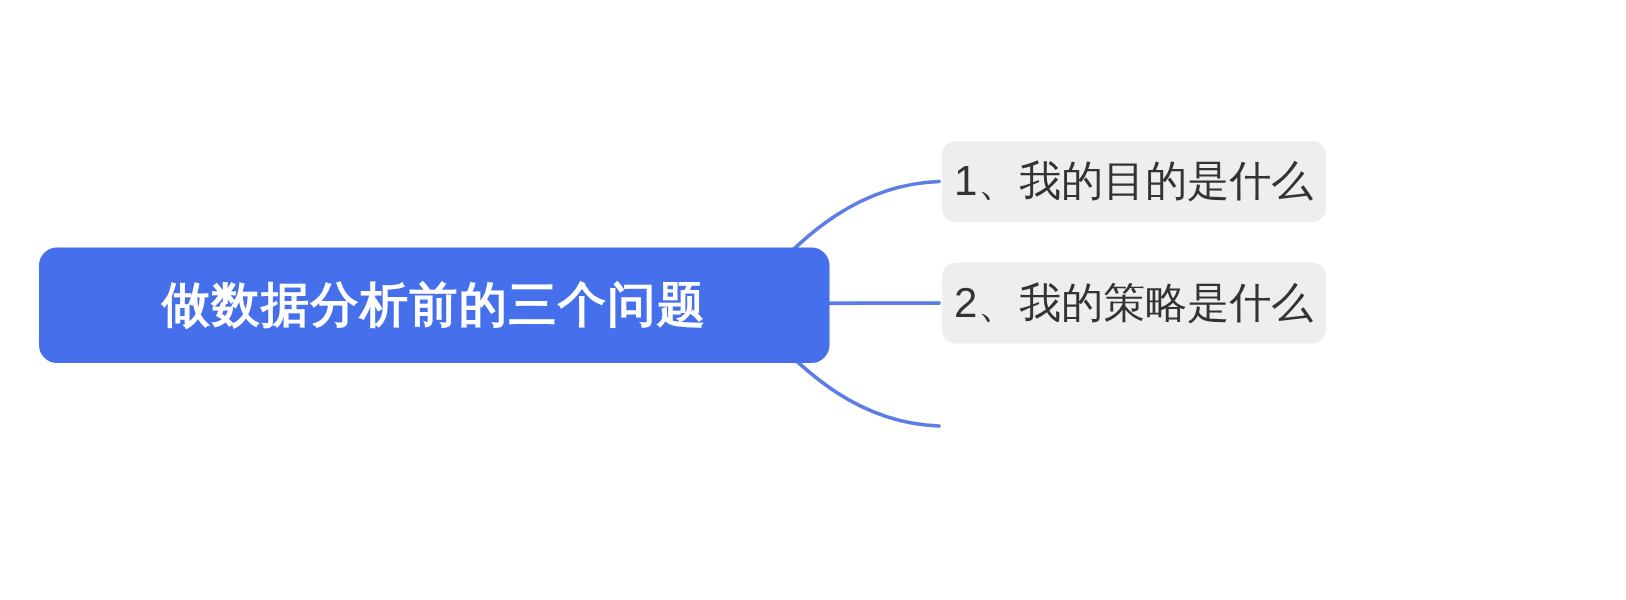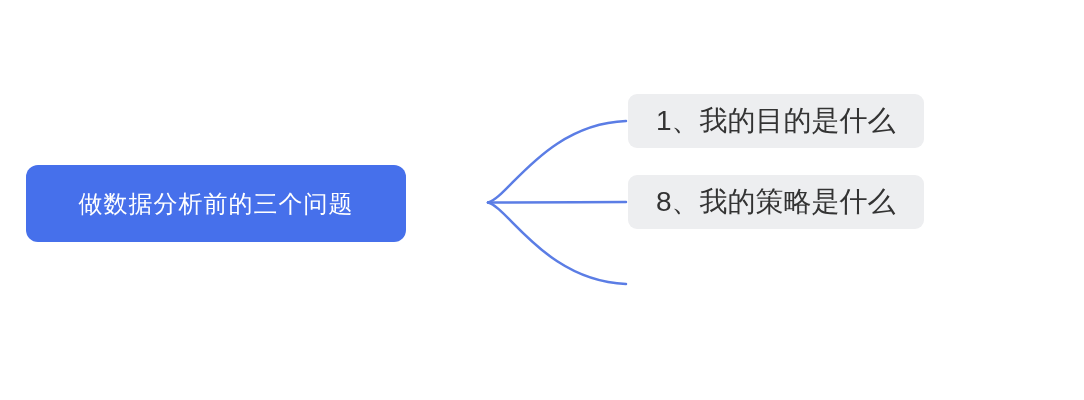--- a/index.html
+++ b/index.html
@@ -31,35 +31,35 @@
   .node{
     position:absolute;
     box-sizing:border-box;
     display:flex;
     align-items:center;
     white-space:nowrap;
   }
   .root-node{
     left:26px;
     top:165px;
-    width:380px;
+    width:527px;
     height:77px;
     justify-content:center;
     background:var(--root-fill);
     color:var(--root-text);
     border-radius:12px;
-    font-size:24px;
-    font-weight:400;
+    font-size:32px;
+    font-weight:700;
     letter-spacing:1px;
     cursor:pointer;
   }
   .child-node{
     left:628px;
     height:54px;
-    padding:0 28px;
+    padding:0 8px;
     background:var(--child-fill);
     color:var(--child-text);
     border-radius:9px;
     font-size:28px;
     font-weight:400;
     cursor:pointer;
   }
   .child-1{top:94px;}
   .child-2{top:175px;}
   .child-3{top:257px;}
@@ -72,16 +72,16 @@
   <svg class="connectors" viewBox="0 0 1084 400" xmlns="http://www.w3.org/2000/svg">
     <path d="M 488 202.5 C 508 198, 546 124, 626 121" fill="none" stroke-width="2.5" stroke-linecap="round" stroke="#5b7de5"></path>
     <path d="M 488 202.5 C 520 202.5, 580 202, 626 202" fill="none" stroke-width="2.5" stroke-linecap="round" stroke="#5b7de5"></path>
     <path d="M 488 202.5 C 508 207, 546 281, 626 284" fill="none" stroke-width="2.5" stroke-linecap="round" stroke="#5b7de5"></path>
   </svg>
 
   <div class="node root-node">做数据分析前的三个问题</div>
 
   <div class="node child-node child-1">1、我的目的是什么</div>
 
-  <div class="node child-node child-2">8、我的策略是什么</div>
+  <div class="node child-node child-2">2、我的策略是什么</div>
 
 
 </div>
 
 </body></html>

